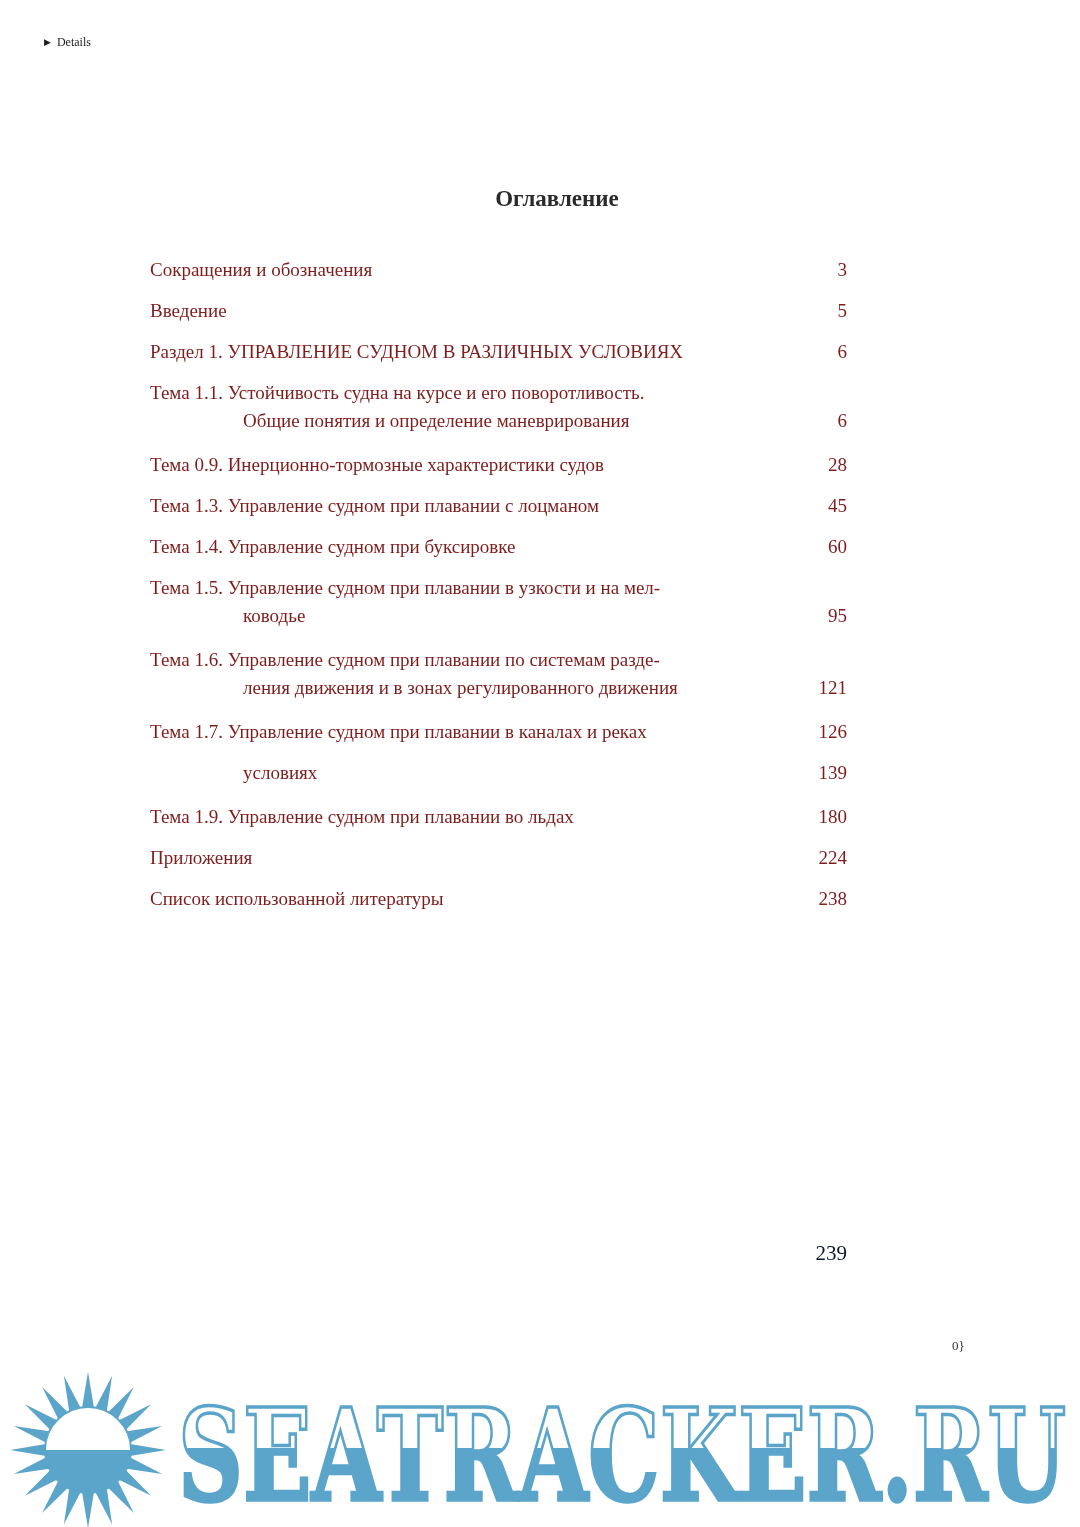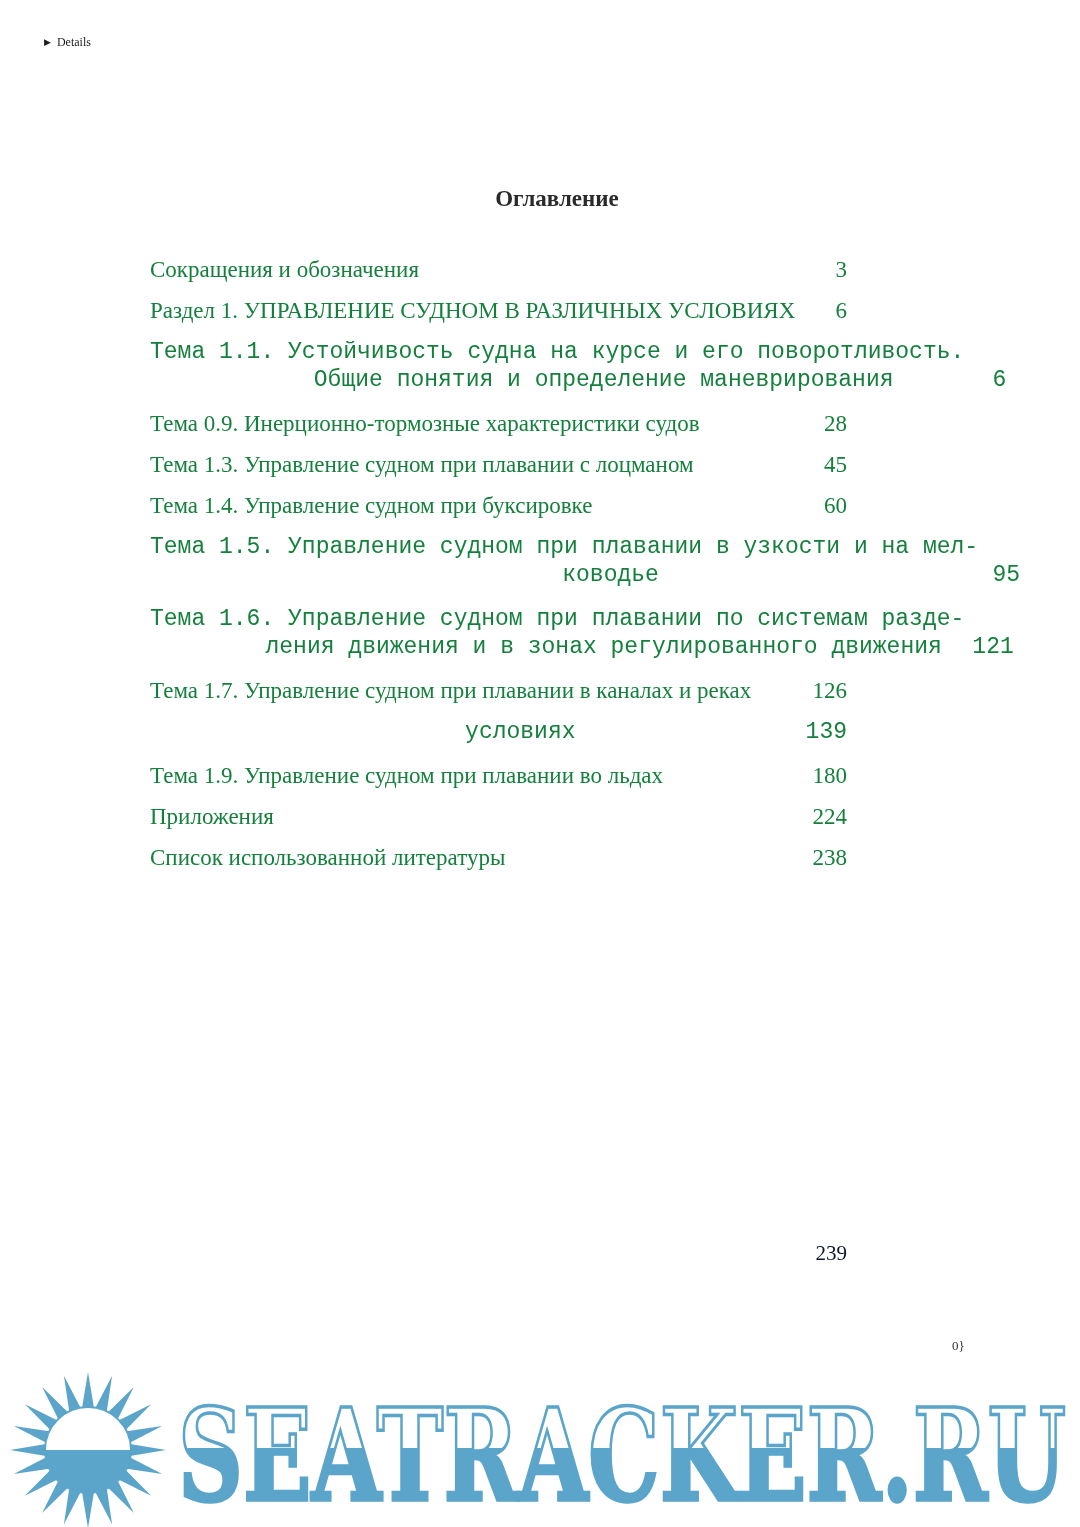--- a/index.html
+++ b/index.html
@@ -43,32 +43,32 @@
     color: #2a2a2a;
     padding-left: 24px;
   }
 
   
   .toc {
     position: absolute;
     left: 150px;
     top: 256px;
     width: 697px;
-    font-size: 23px;
-    color: #15803d;
+    font-size: 19px;
+    color: #7f1d1d;
   }
   .row {
     display: flex;
     align-items: flex-end;
     margin-bottom: 13px;
   }
-  .row.two { margin-bottom: 16px; font-family: Liberation Mono, monospace; }
+  .row.two { margin-bottom: 16px; }
   .txt { flex: 1 1 auto; }
   .ln { line-height: 28px; white-space: nowrap; }
-  .ln.indent { padding-left: 93px; white-space: normal; text-align: center; }
+  .ln.indent { padding-left: 93px; white-space: normal; }
   .ln.spread { word-spacing: 6px; }
   .num {
     flex: 0 0 auto;
     line-height: 28px;
     margin-left: 8px;
     text-align: right;
     min-width: 34px;
   }
 
   
@@ -115,20 +115,26 @@
 
   <div class="toc">
 
     <div class="row">
       <div class="txt">
           <div class="ln">Сокращения и обозначения</div>
         </div>
       <div class="num">3</div>
     </div>
 
+    <div class="row">
+      <div class="txt">
+          <div class="ln">Введение</div>
+        </div>
+      <div class="num">5</div>
+    </div>
 
     <div class="row">
       <div class="txt">
           <div class="ln">Раздел 1. УПРАВЛЕНИЕ СУДНОМ В РАЗЛИЧНЫХ УСЛОВИЯХ</div>
         </div>
       <div class="num">6</div>
     </div>
 
     <div class="row two">
       <div class="txt">

